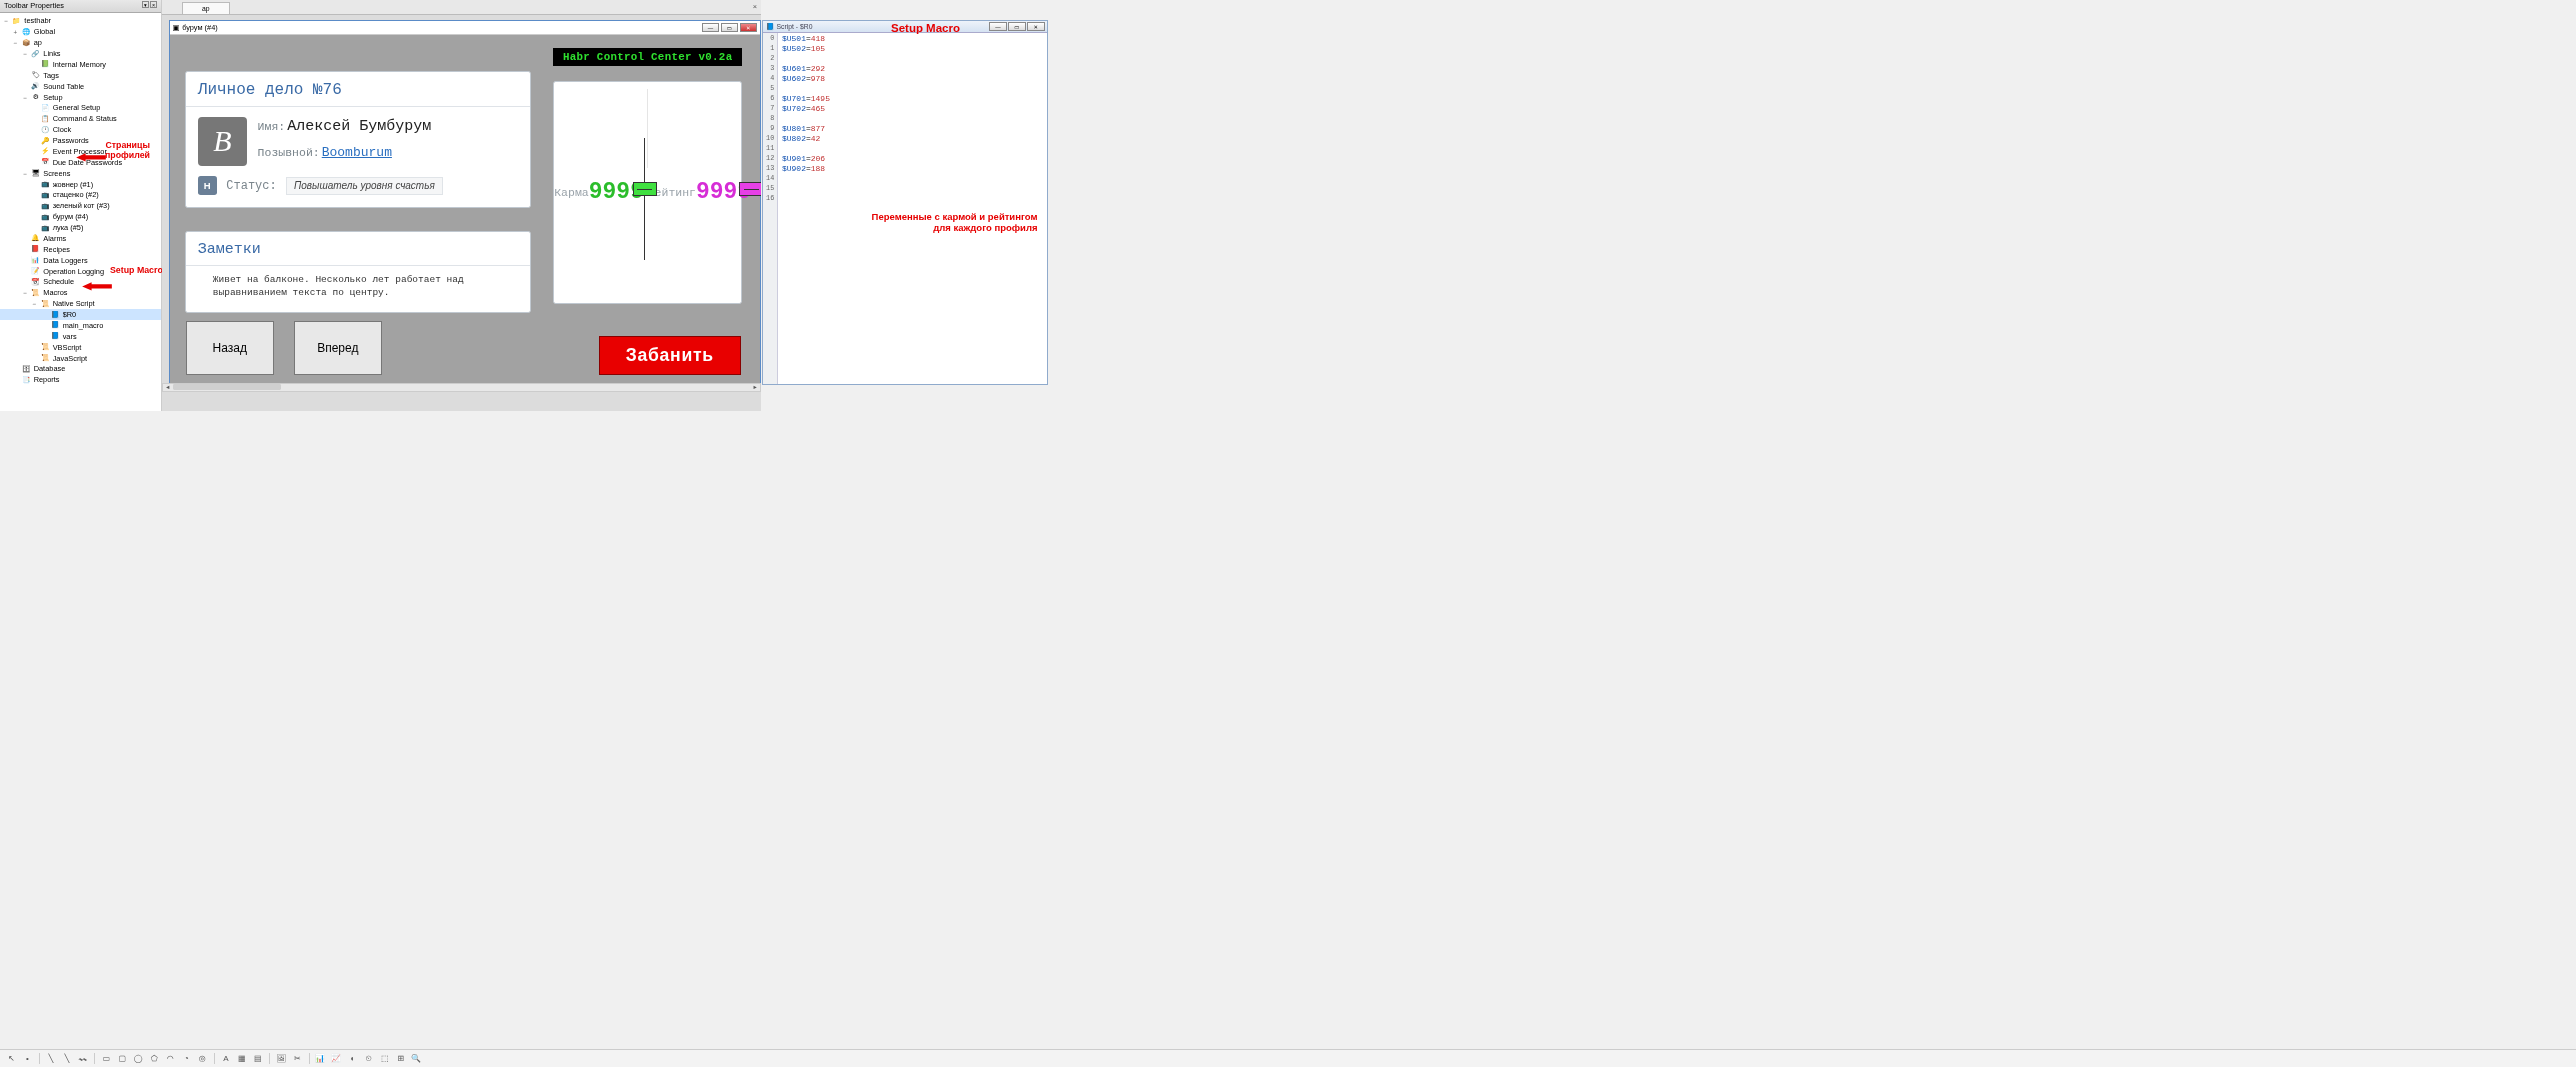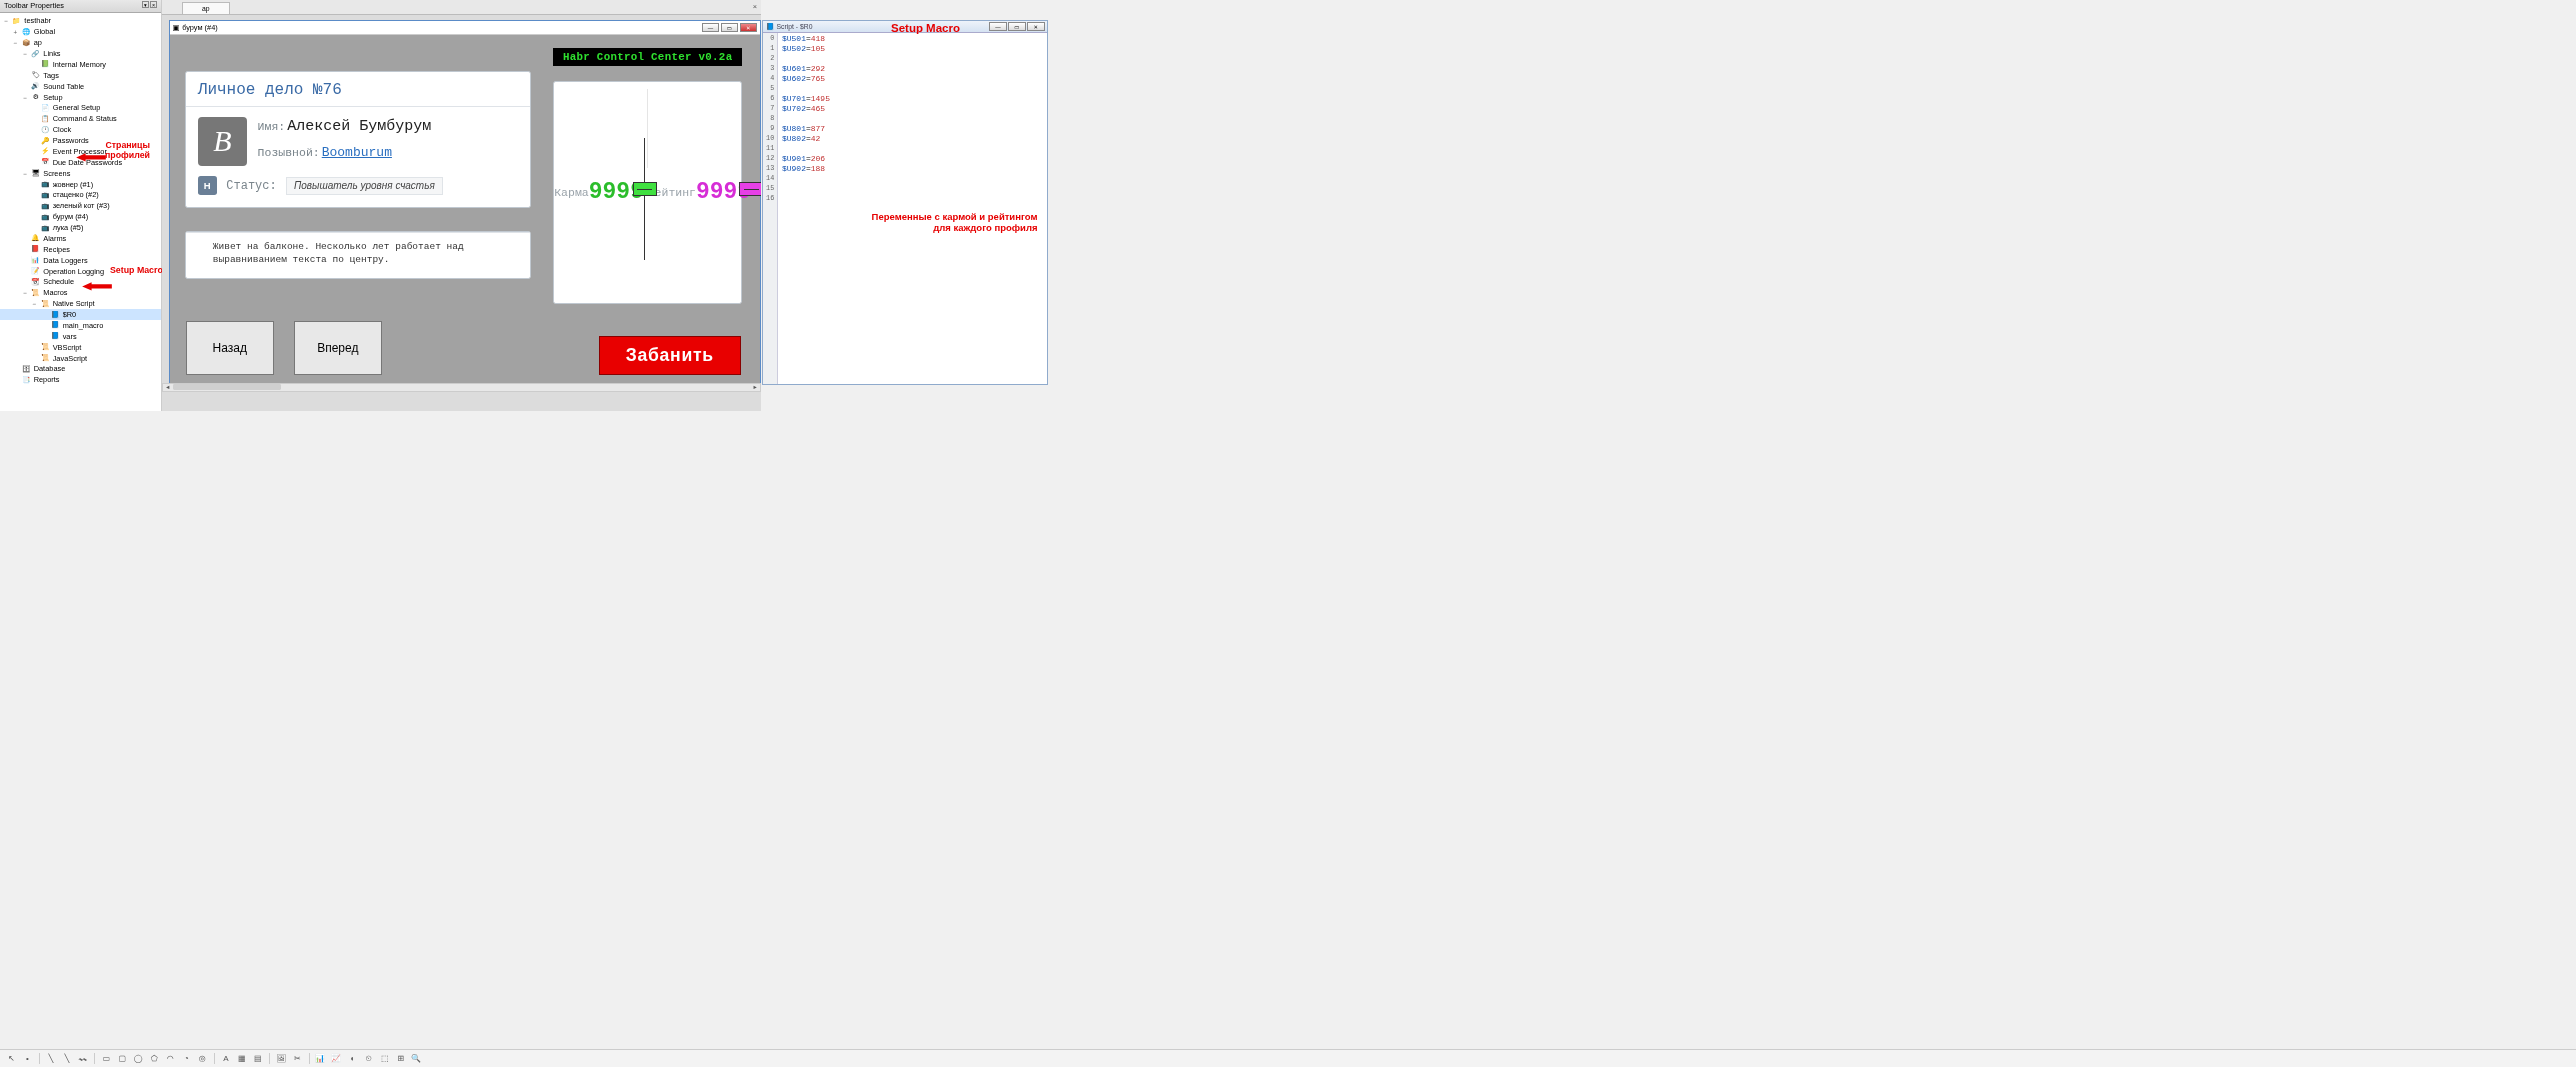--- a/index.html
+++ b/index.html
@@ -335,20 +335,21 @@
               </div>
             </div>
             <div class="status-row">
               <div class="h-badge">Н</div>
               <span class="status-label">Статус:</span>
               <span class="status-box">Повышатель уровня счастья</span>
             </div>
           </div>
 
           <div class="card-notes">
+            <div class="card-title" style="font-size:15px;">Заметки</div>
             <div class="card-divider"></div>
             <div class="notes-body">Живет на балконе. Несколько лет работает над выравниванием текста по центру.</div>
           </div>
 
           <div class="meter-panel">
             <div class="meter">
               <div class="meter-label">Карма</div>
               <div class="meter-value karma-val">9999</div>
               <div class="slider-track">
                   <div class="slider-handle hk"></div>
@@ -404,21 +405,21 @@
             <div>13</div>
             <div>14</div>
             <div>15</div>
             <div>16</div>
           </div>
         <div class="code-lines" id="code">
             <div><span class="cvar">$U501</span>=<span class="cnum">418</span></div>
             <div><span class="cvar">$U502</span>=<span class="cnum">105</span></div>
             <div>&nbsp;</div>
             <div><span class="cvar">$U601</span>=<span class="cnum">292</span></div>
-            <div><span class="cvar">$U602</span>=<span class="cnum">765</span></div>
+            <div><span class="cvar">$U602</span>=<span class="cnum">978</span></div>
             <div>&nbsp;</div>
             <div><span class="cvar">$U701</span>=<span class="cnum">1495</span></div>
             <div><span class="cvar">$U702</span>=<span class="cnum">465</span></div>
             <div>&nbsp;</div>
             <div><span class="cvar">$U801</span>=<span class="cnum">877</span></div>
             <div><span class="cvar">$U802</span>=<span class="cnum">42</span></div>
             <div>&nbsp;</div>
             <div><span class="cvar">$U901</span>=<span class="cnum">206</span></div>
             <div><span class="cvar">$U902</span>=<span class="cnum">188</span></div>
             <div>&nbsp;</div>

